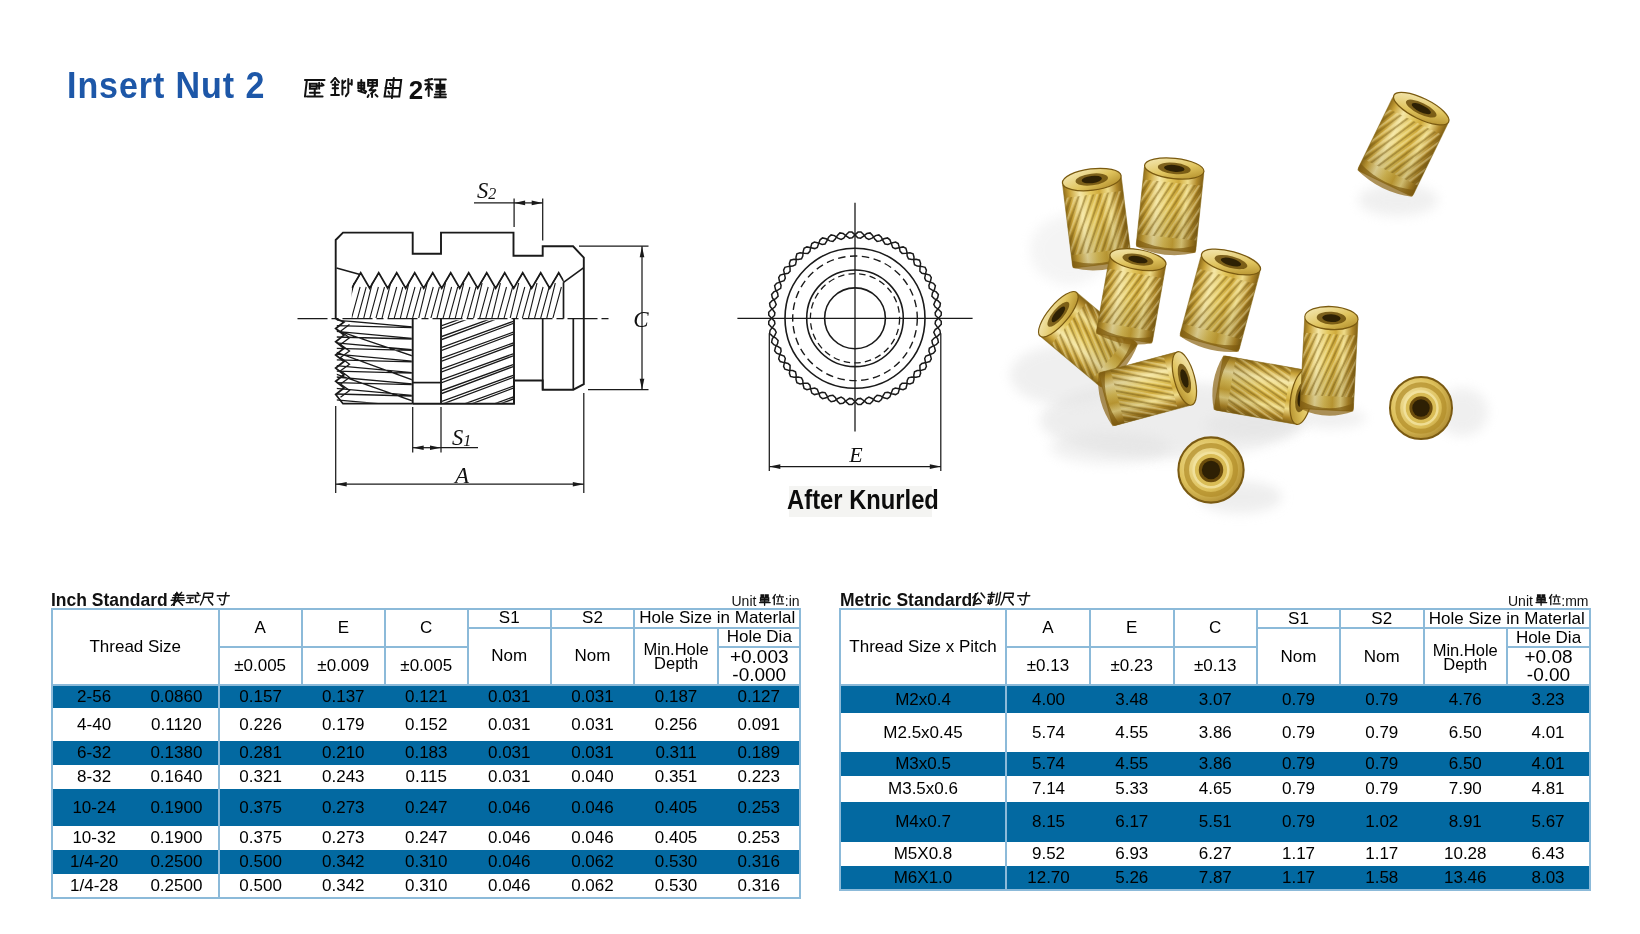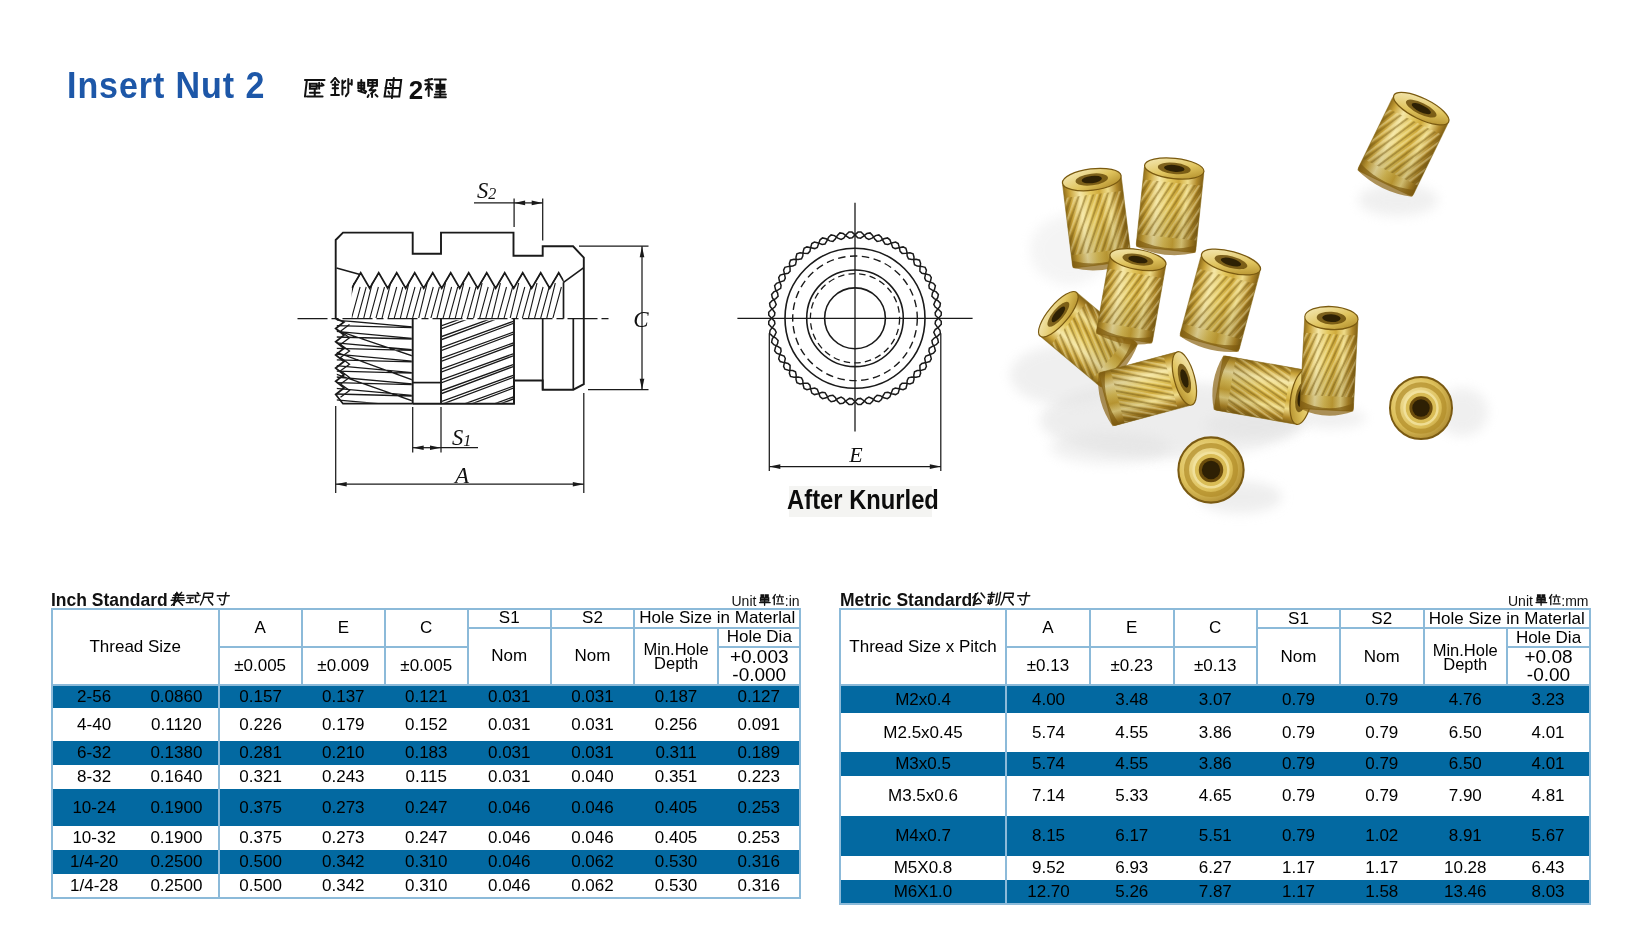--- a/index.html
+++ b/index.html
@@ -392,21 +392,21 @@
           <tr style="height:24px" class="bl">
             <td colspan="2" class="dv">M3x0.5</td>
             <td>5.74</td>
             <td>4.55</td>
             <td>3.86</td>
             <td>0.79</td>
             <td>0.79</td>
             <td>6.50</td>
             <td>4.01</td>
           </tr>
-          <tr style="height:40px">
+          <tr style="height:26px">
             <td colspan="2" class="dv">M3.5x0.6</td>
             <td>7.14</td>
             <td>5.33</td>
             <td>4.65</td>
             <td>0.79</td>
             <td>0.79</td>
             <td>7.90</td>
             <td>4.81</td>
           </tr>
           <tr style="height:40px" class="bl">

